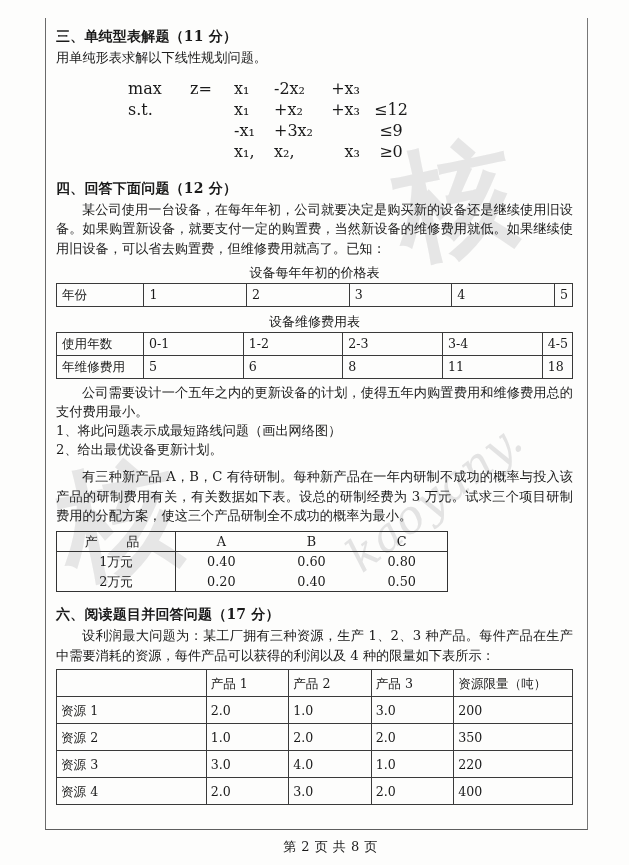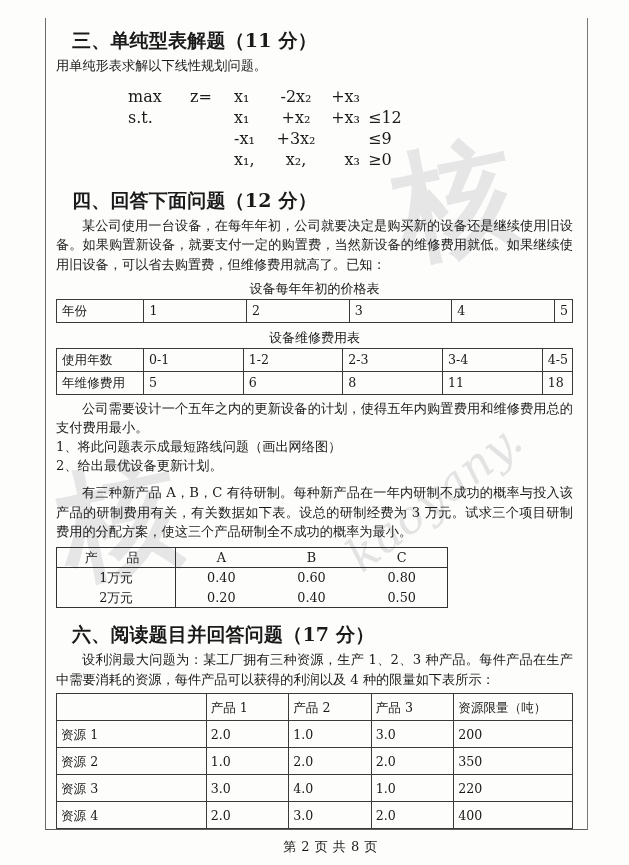--- a/index.html
+++ b/index.html
@@ -67,23 +67,23 @@
     left: 46px;
     top: 18px;
     width: 541px;
     height: 812px;
     box-sizing: border-box;
     padding: 10px 14px 0 10px;
   }
 
   .sec-head {
     font-weight: 700;
-    font-size: 19px;
+    font-size: 14px;
     letter-spacing: 0.2px;
-    margin: 0 0 2px 16px;
+    margin: 0 0 2px 0;
     white-space: nowrap;
   }
   .para {
     font-size: 13.2px;
     line-height: 19.5px;
     margin: 0;
     text-align: justify;
   }
   .para.indent { text-indent: 26px; }
   .para.tight { line-height: 19px; }
@@ -95,23 +95,23 @@
     border-collapse: collapse;
   }
   .lp td {
     padding: 1px 0 1px 0;
     white-space: nowrap;
     vertical-align: baseline;
   }
   .lp .c-lab  { width: 62px; padding-left: 72px; }
   .lp .c-z    { width: 44px; }
   .lp .c-t1   { width: 40px; }
-  .lp .c-t2   { width: 44px; text-align: center; }
+  .lp .c-t2   { width: 44px; text-align: left; }
   .lp .c-t3   { width: 42px; text-align: right; }
-  .lp .c-rel  { width: 46px; text-align: left; padding-left: 8px; }
+  .lp .c-rel  { width: 46px; text-align: center; padding-left: 8px; }
 
   
   .tbl-title {
     text-align: center;
     font-size: 13px;
     margin: 6px 0 1px 0;
   }
   table.grid {
     border-collapse: collapse;
     width: 100%;

